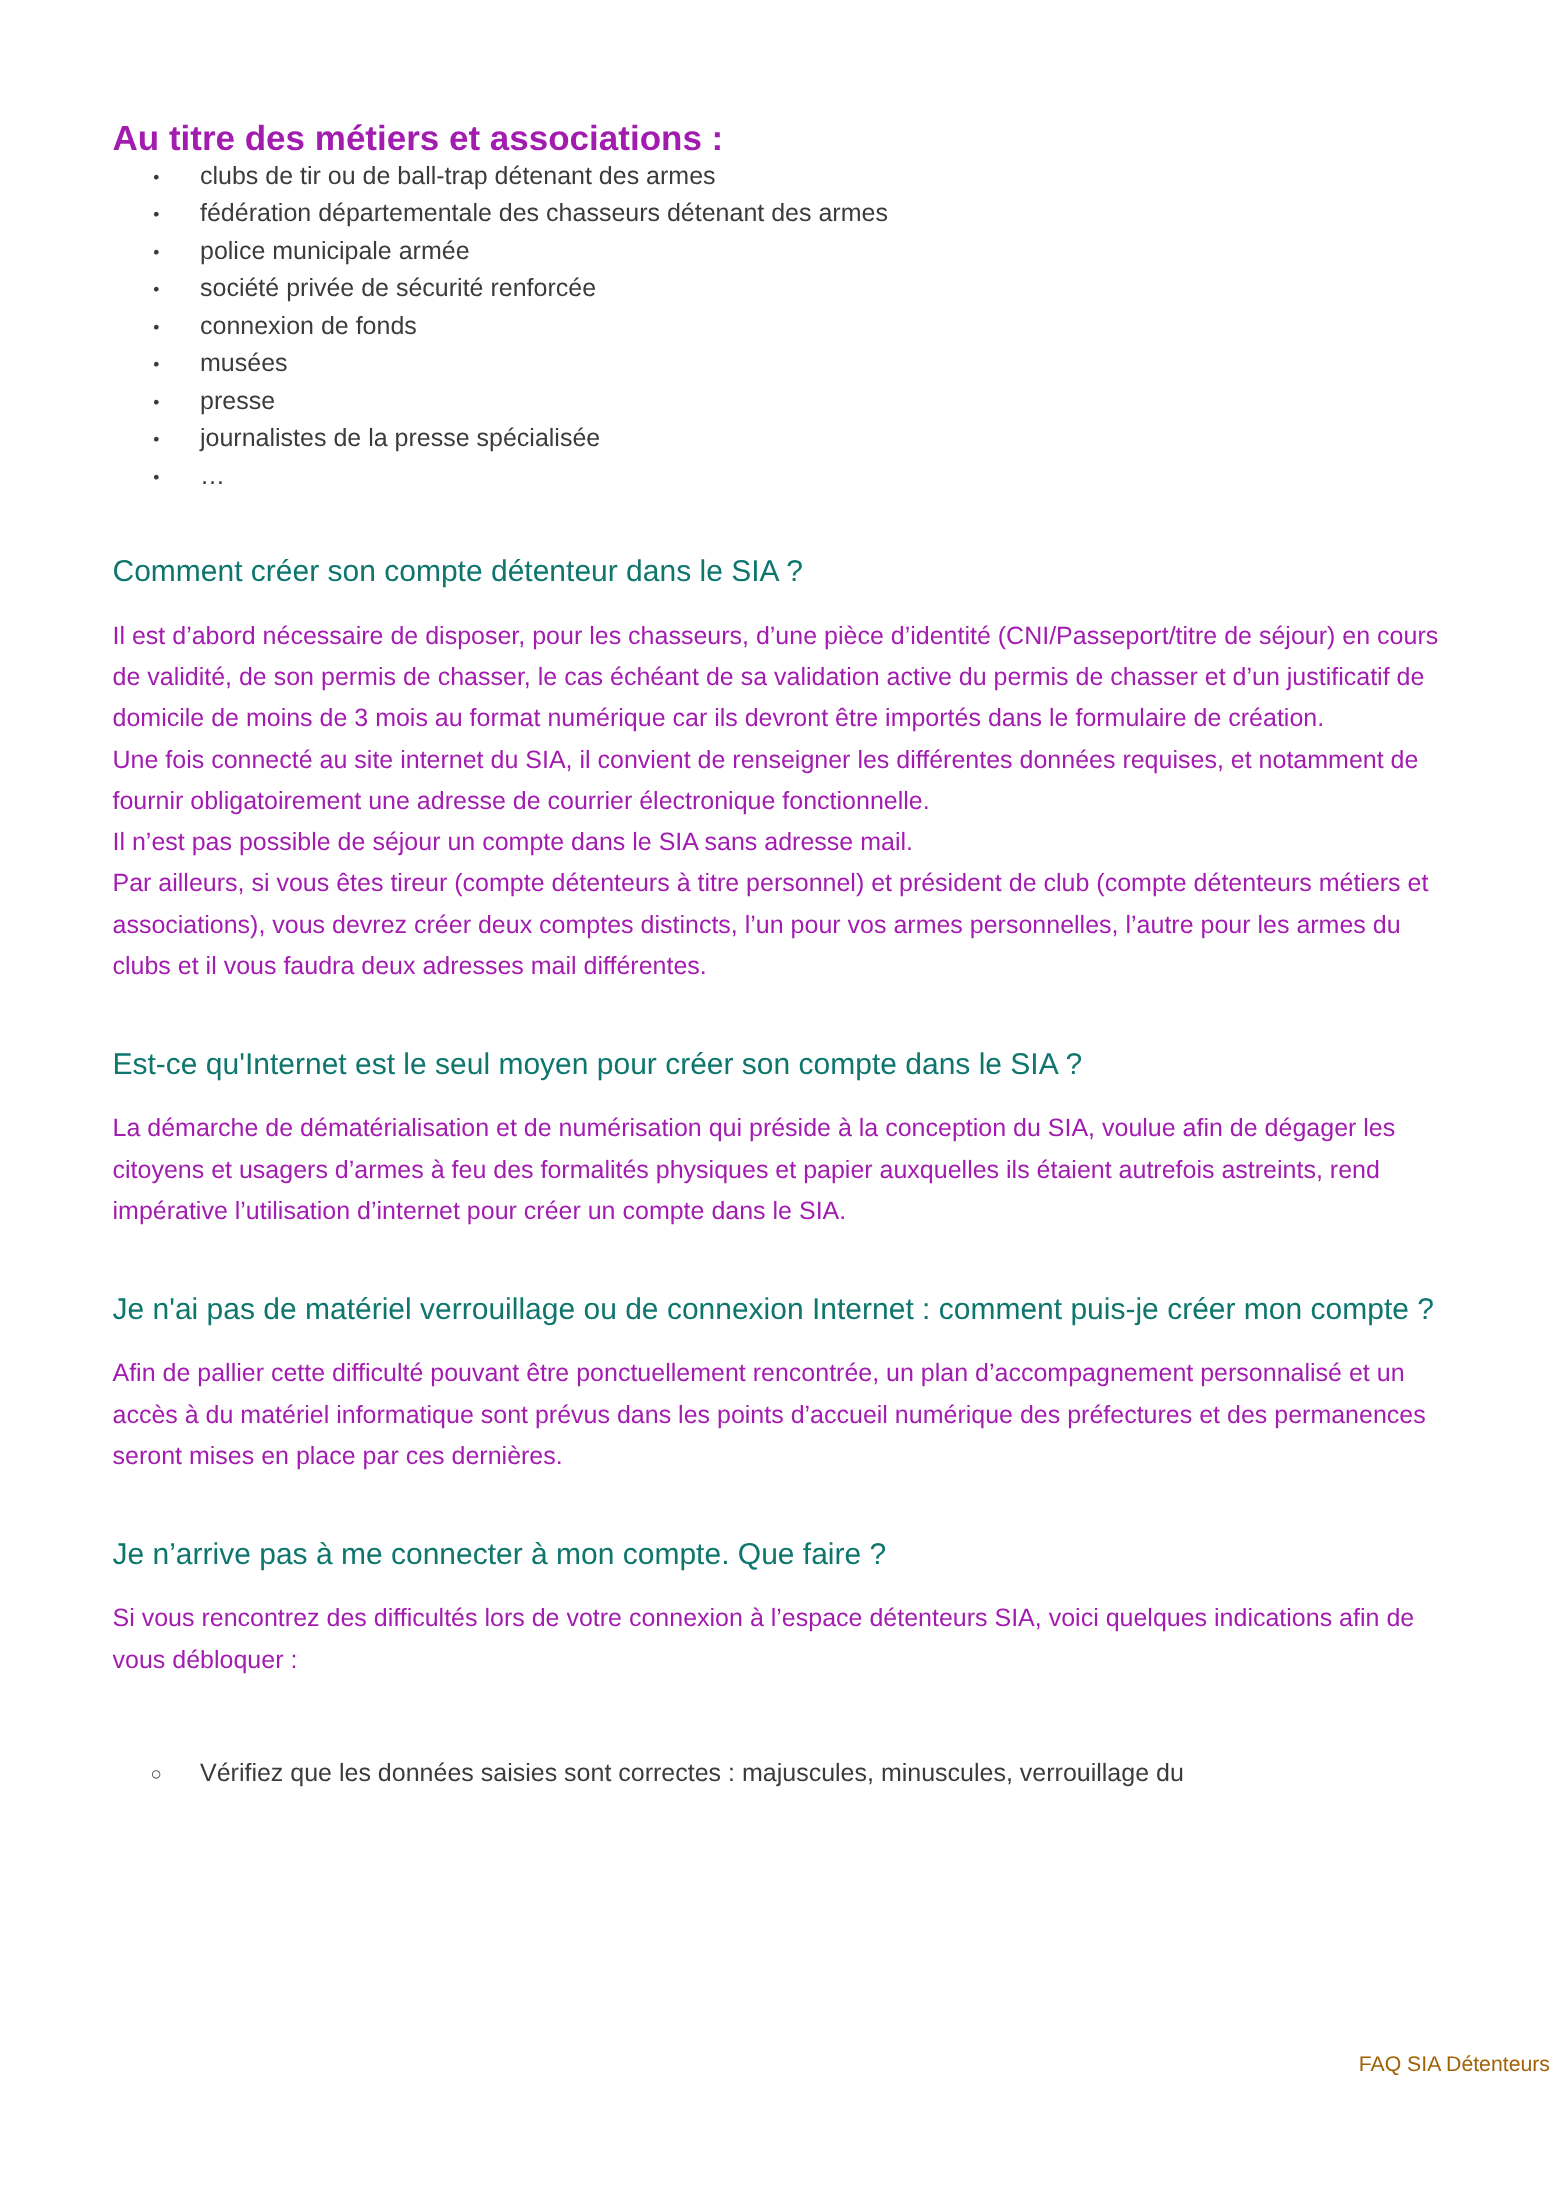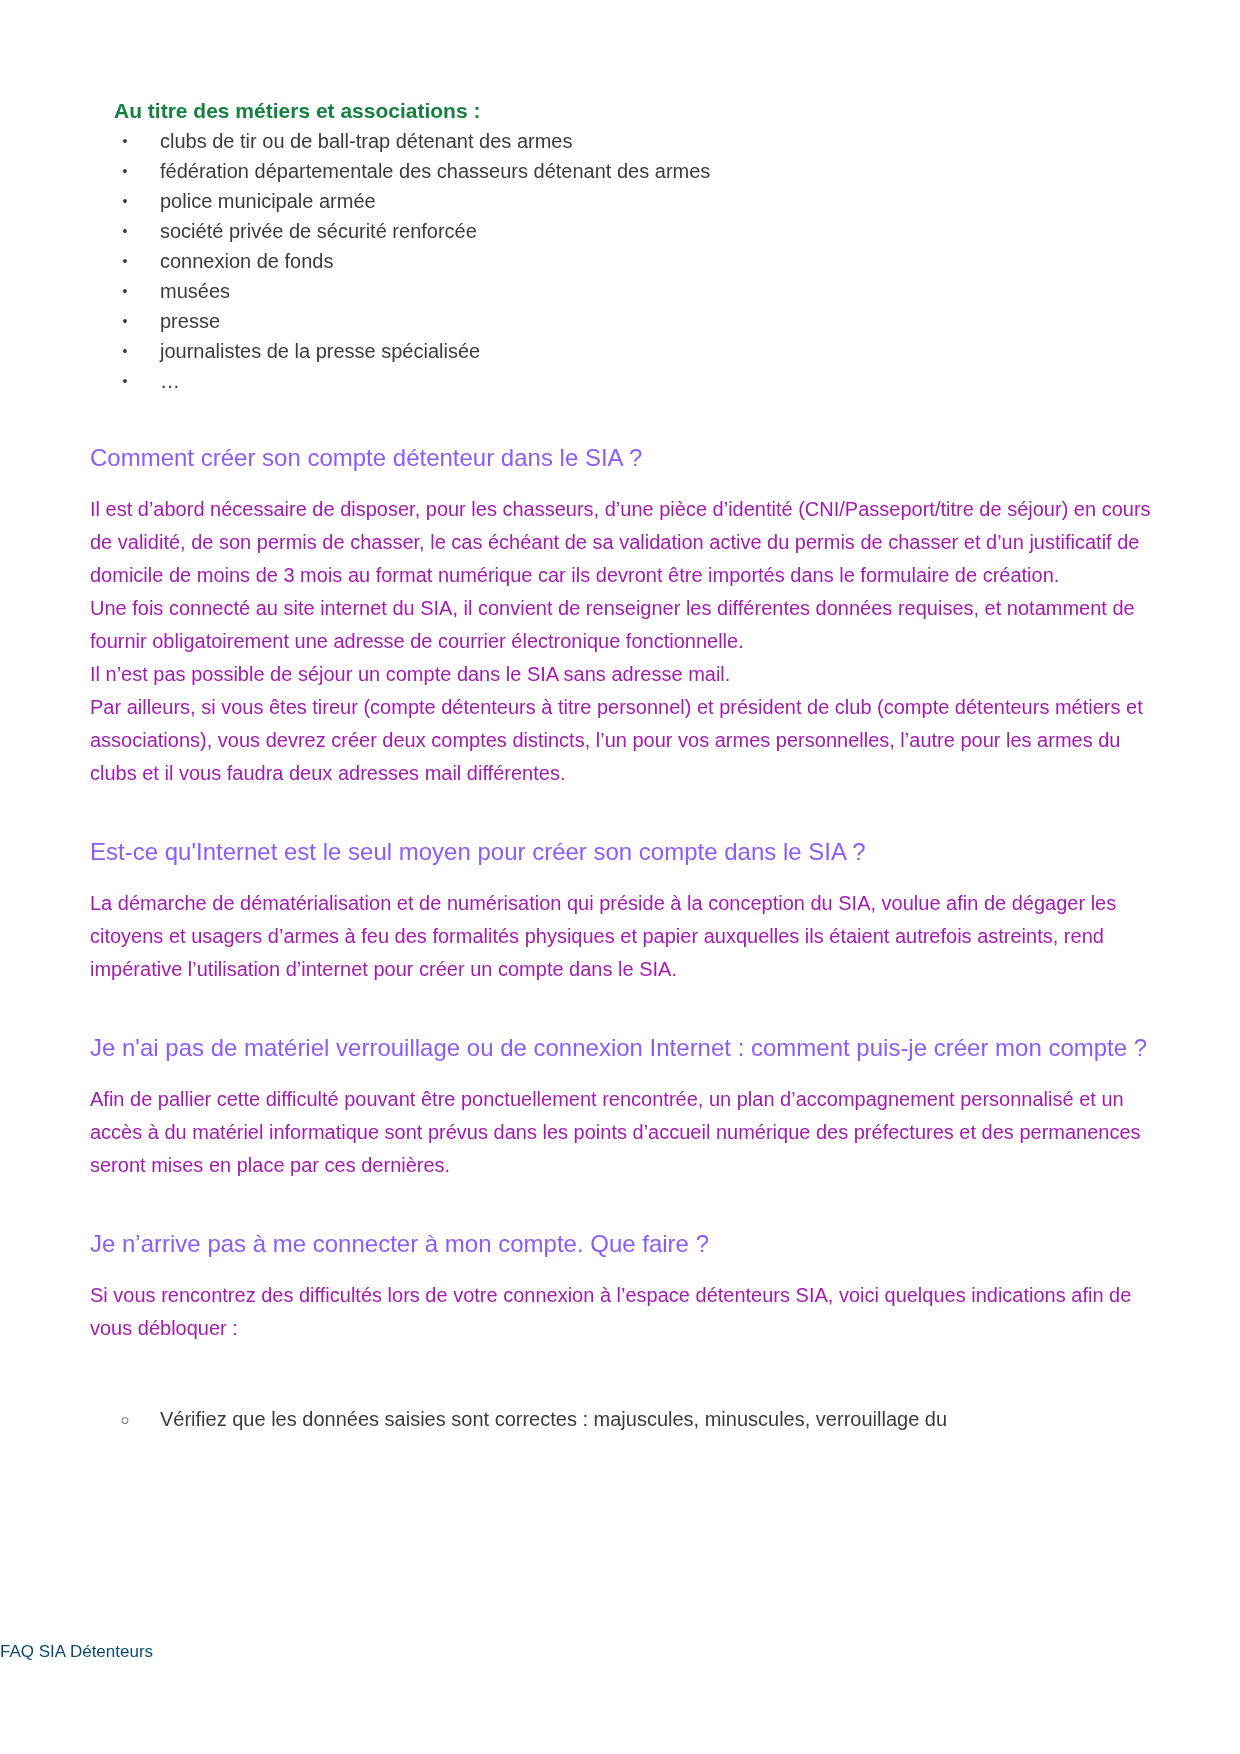--- a/index.html
+++ b/index.html
@@ -11,25 +11,24 @@
     margin: 0 auto;
     background: #ffffff;
     font-family: "Liberation Sans", "DejaVu Sans", sans-serif;
     color: #3b3b3b;
     overflow: hidden;
   }
   .content {
     padding: 96px 85px 0 90px;
   }
   .intro-title {
-    font-size: 21px;
+    font-size: 28px;
     line-height: 30px;
     font-weight: 700;
-    color: #15803d;
-    margin-left: 24px;
+    color: #a21caf;
   }
   .bullet-list { margin: 0; }
   .li {
     display: flex;
     font-size: 20px;
     line-height: 30px;
     color: #3b3b3b;
   }
   .li .dot {
     flex: 0 0 70px;
@@ -37,21 +36,21 @@
     font-size: 14px;
     line-height: 30px;
     color: #3b3b3b;
   }
   .li .li-text { flex: 1 1 auto; }
   .section-heading {
     margin: 42px 0 15px 0;
     font-size: 24px;
     line-height: 40px;
     font-weight: 500;
-    color: #8b5cf6;
+    color: #0f766e;
   }
   .para {
     font-size: 20px;
     line-height: 33px;
     color: #a21caf;
   }
   .circle-li {
     display: flex;
     margin-top: 58px;
     font-size: 20px;
@@ -64,24 +63,24 @@
     font-size: 15px;
     line-height: 33px;
     color: #3b3b3b;
   }
   .circle-li .li-text { flex: 1 1 auto; }
   .footer {
     position: absolute;
     left: 0;
     bottom: 92px;
     width: 100%;
-    text-align: left;
+    text-align: right;
     font-size: 17px;
     line-height: 20px;
-    color: #0c4a6e;
+    color: #a16207;
   }
 </style>
 </head>
 <body>
 
 <div class="page">
   <div class="content">
 
     <p class="intro-title">Au titre des métiers et associations :</p>
 

